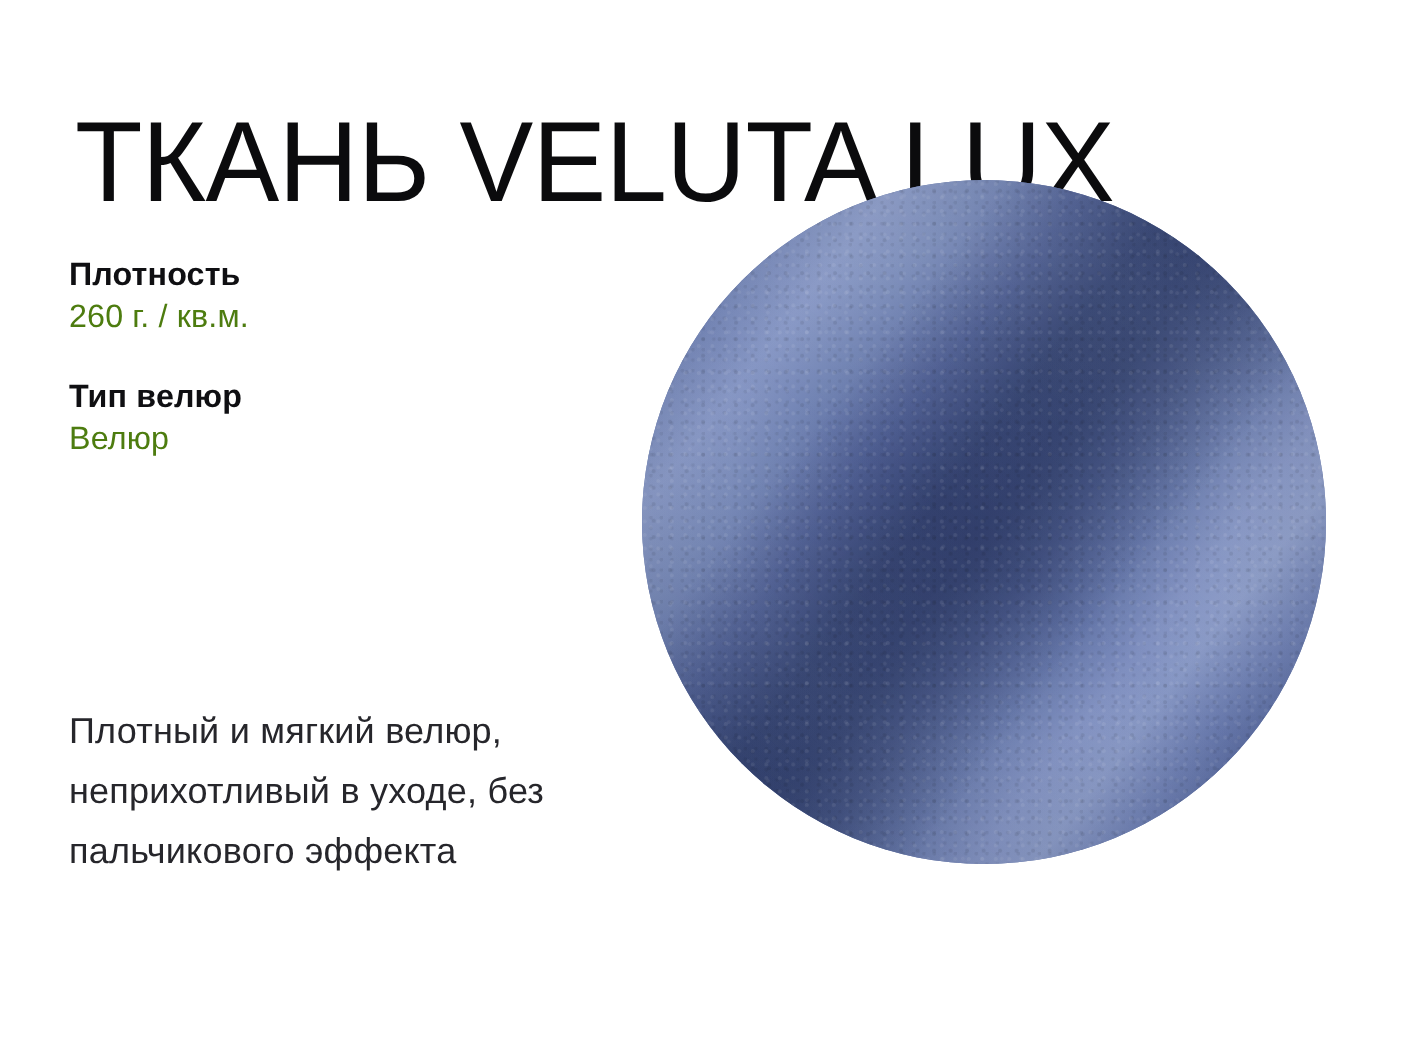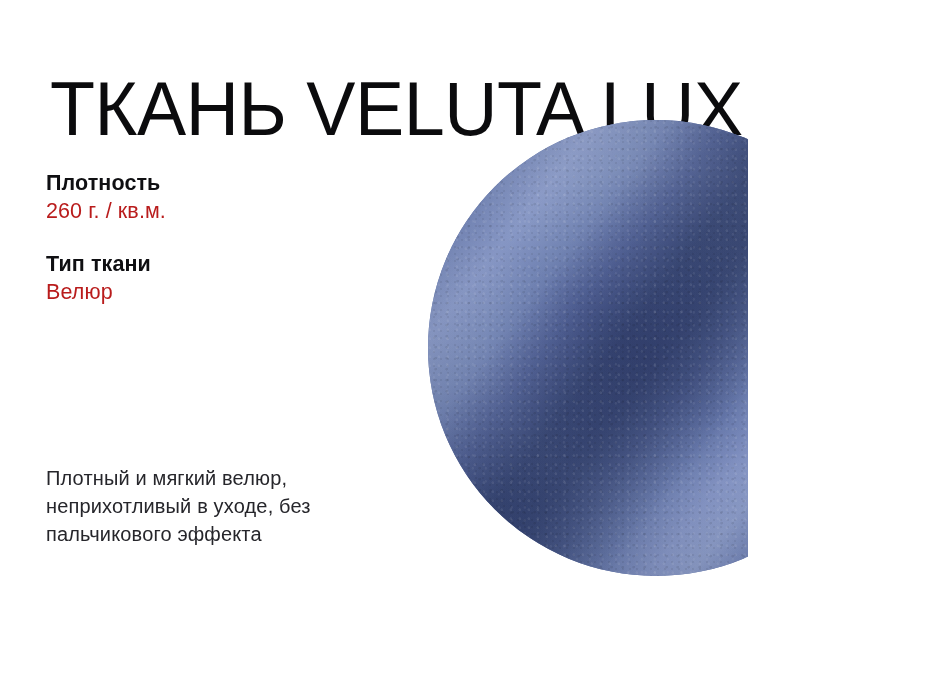--- a/index.html
+++ b/index.html
@@ -3,21 +3,21 @@
 <meta charset="utf-8">
 <title>Ткань Veluta Lux</title>
 <style>
   html, body {
     margin: 0;
     padding: 0;
     background: #ffffff;
   }
   #page {
     position: relative;
-    width: 748px;
+    width: 934px;
     height: 700px;
     background: #ffffff;
     overflow: hidden;
     font-family: "Liberation Sans", "DejaVu Sans", sans-serif;
     -webkit-font-smoothing: antialiased;
   }
 
   
   #title {
     position: absolute;
@@ -47,35 +47,35 @@
     font-size: 21.5px;
     line-height: 27px;
     font-weight: 700;
     color: #0f0f12;
     letter-spacing: 0.1px;
   }
   .spec-value {
     font-size: 21.5px;
     line-height: 28px;
     font-weight: 300;
-    color: #b91c1c;
+    color: #4d7c0f;
     letter-spacing: 0.1px;
   }
   .spec-value.extra {
     line-height: 40px;
   }
 
   
   #description {
     position: absolute;
     left: 46px;
     top: 444px;
     width: 372px;
-    font-size: 20px;
-    line-height: 28px;
+    font-size: 24px;
+    line-height: 40px;
     font-weight: 300;
     color: #26262b;
     letter-spacing: 0.15px;
   }
 
   
   #swatch {
     position: absolute;
     left: 428px;
     top: 120px;
@@ -153,21 +153,21 @@
   <h1 id="title">ТКАНЬ VELUTA LUX</h1>
 
   <div id="specs">
 
     <div class="spec-block">
       <div class="spec-label">Плотность</div>
       <div class="spec-value">260 г. / кв.м.</div>
     </div>
 
     <div class="spec-block">
-      <div class="spec-label">Тип ткани</div>
+      <div class="spec-label">Тип велюр</div>
       <div class="spec-value">Велюр</div>
     </div>
 
 
   </div>
 
   <p id="description">Плотный и мягкий велюр, неприхотливый в уходе, без пальчикового эффекта</p>
 
   <div id="swatch">
     <div class="layer fabric-base"></div>

